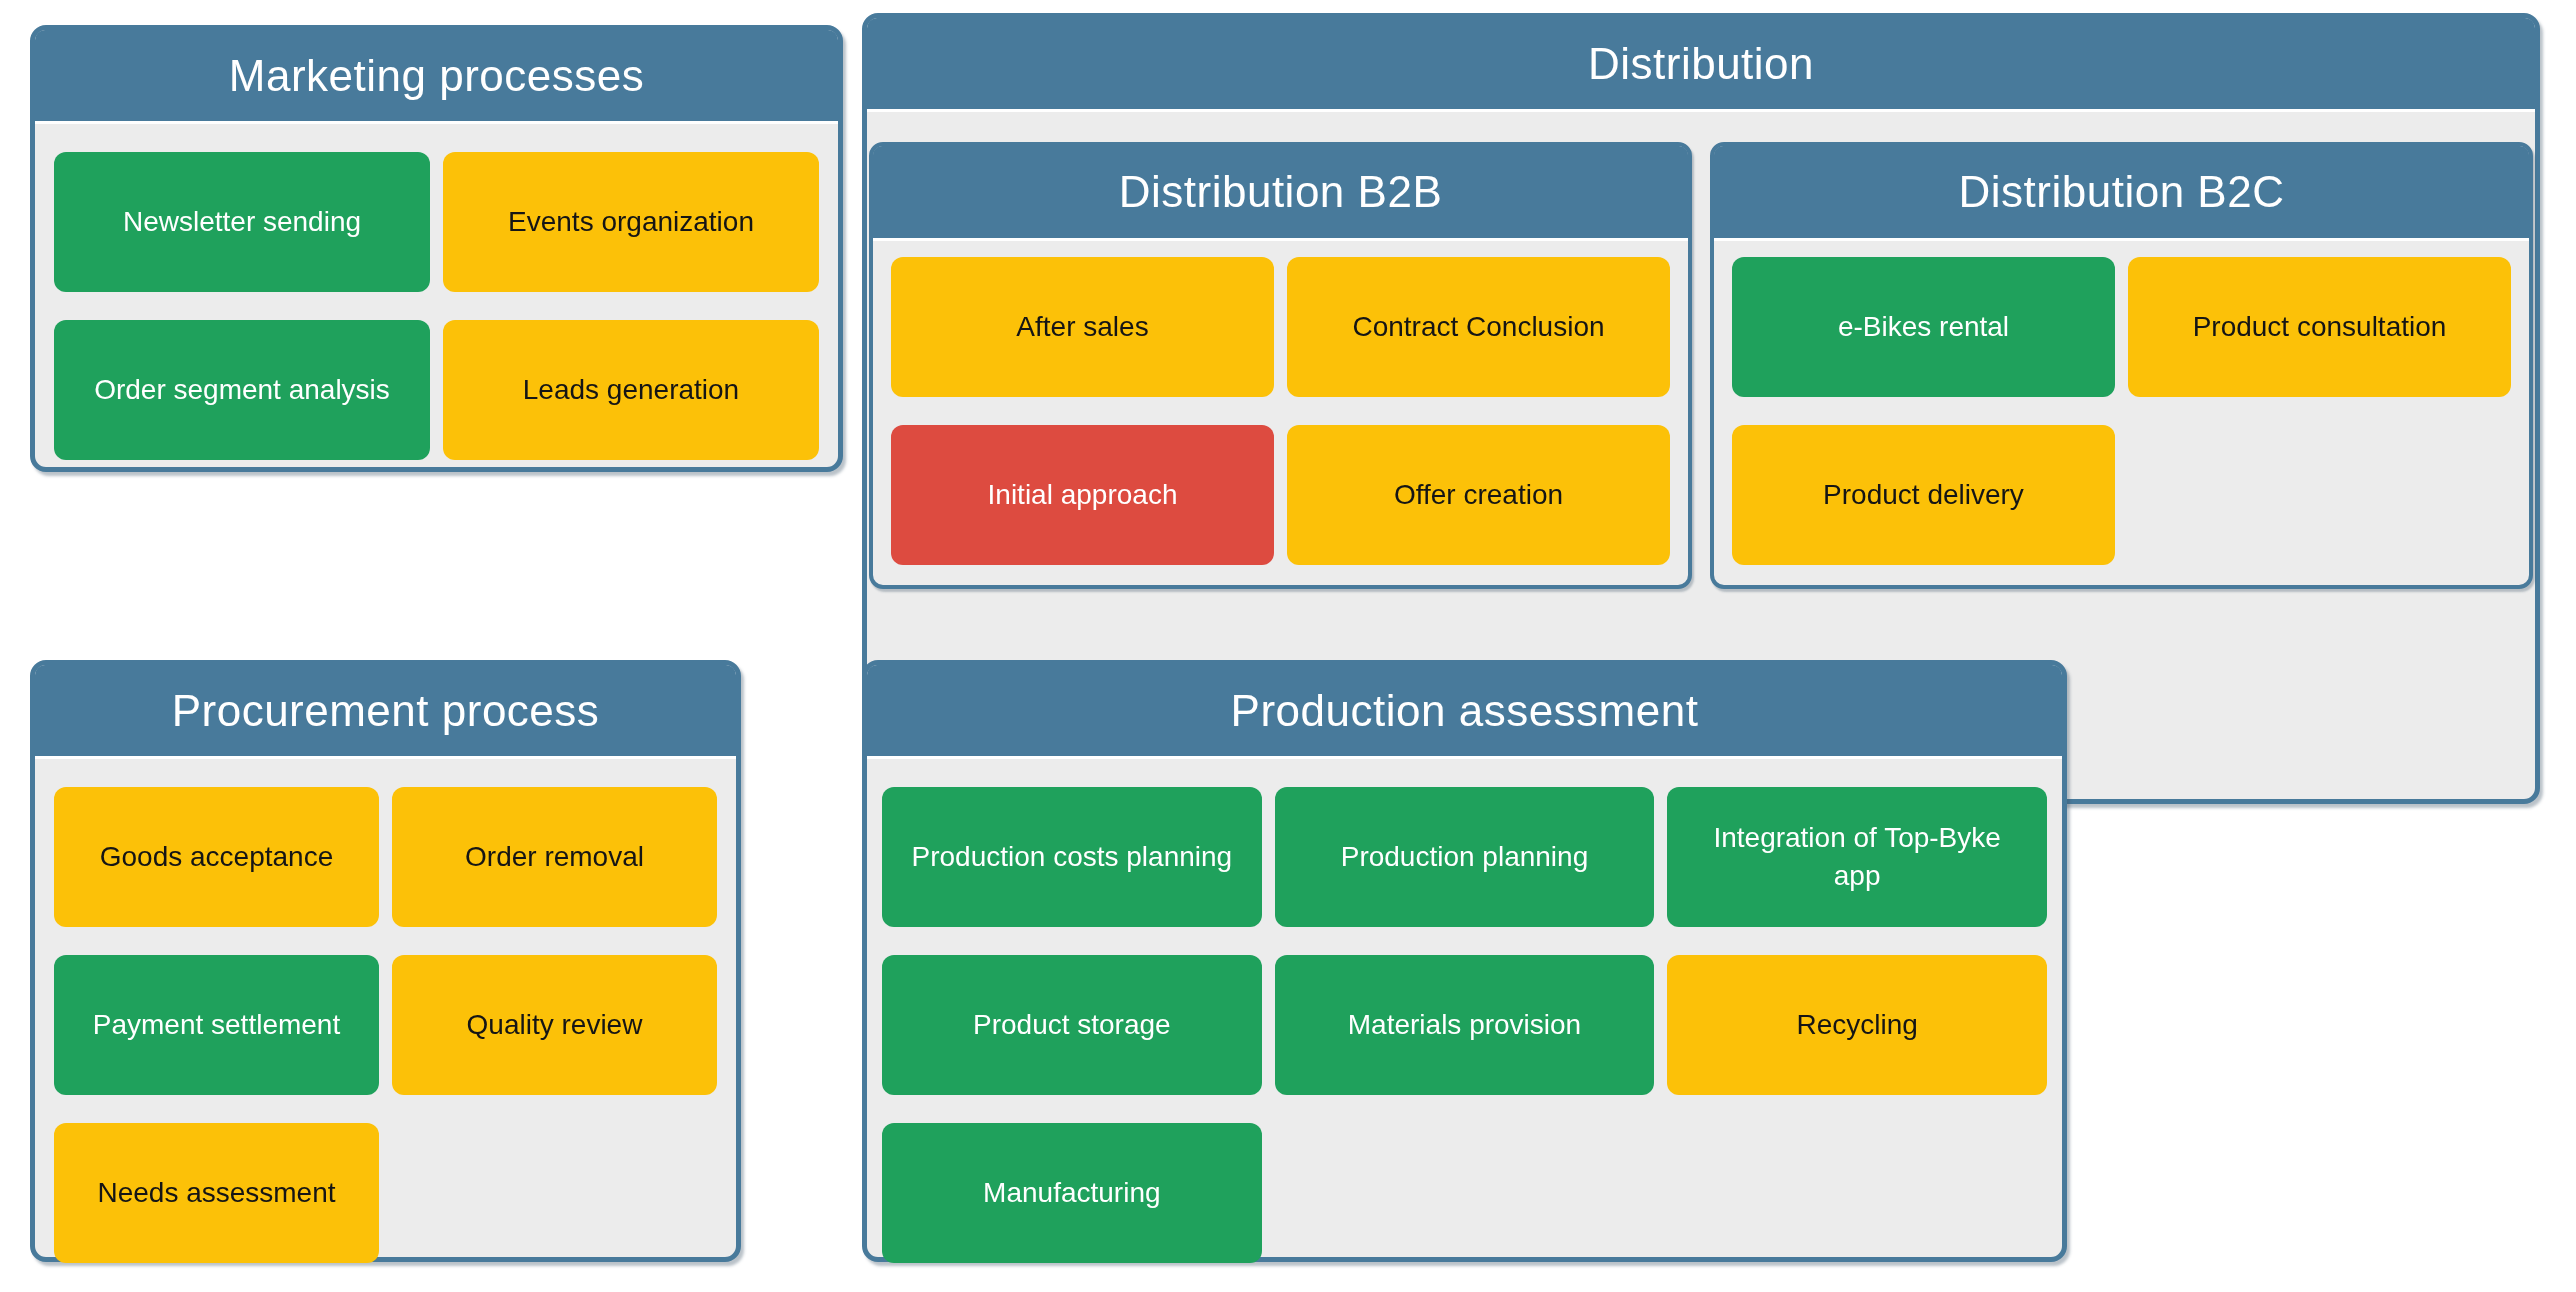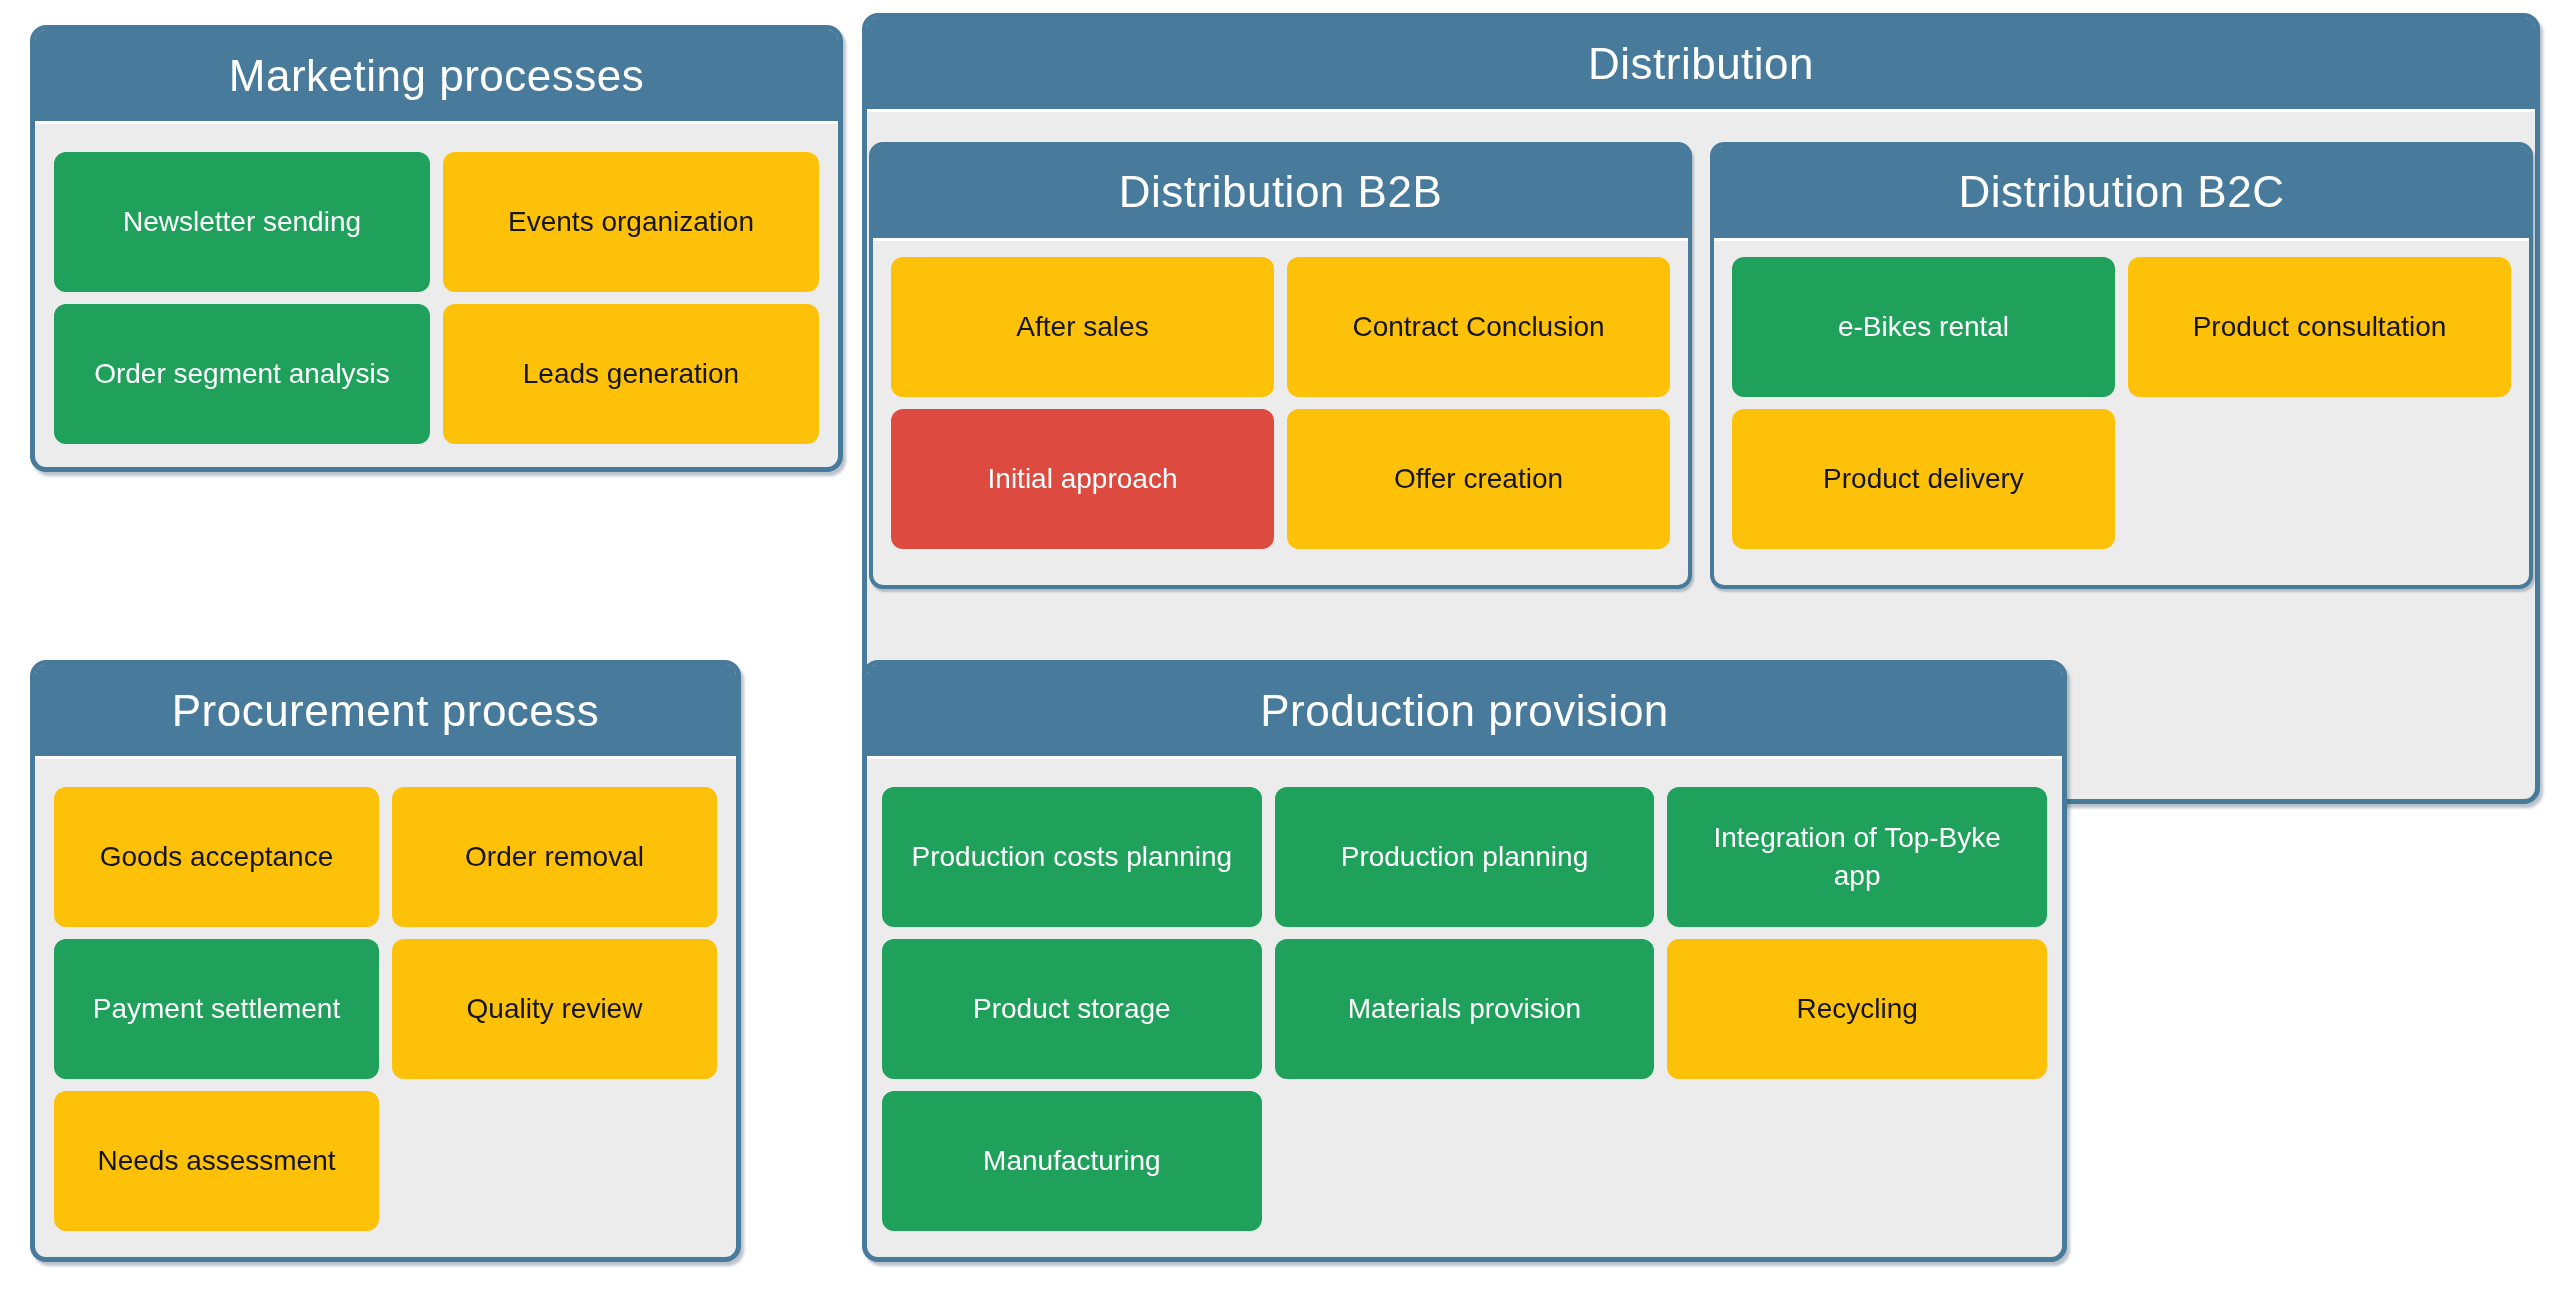--- a/index.html
+++ b/index.html
@@ -30,21 +30,21 @@
   }
   .panel__title{
     color:var(--text_light,#ffffff);
     font-size:44px;
     letter-spacing:0.5px;
     white-space:nowrap;
   }
   .panel__body{
     display:flex;flex-wrap:wrap;
     align-content:flex-start;
-    gap:12px 13px;
+    gap:28px 13px;
     padding:28px 19px;
     box-sizing:border-box;
   }
 
   
   #panel-marketing  {left:30px;  top:25px;  width:813px;  height:447px;}
   #panel-distribution{left:862px; top:13px;  width:1678px; height:791px;}
   #panel-procurement{left:30px;  top:660px; width:711px;  height:602px;}
   #panel-production {left:862px; top:660px; width:1205px; height:602px;}
 
@@ -142,21 +142,21 @@
       <div class="box" data-color="yellow">Goods acceptance</div>
       <div class="box" data-color="yellow">Order removal</div>
       <div class="box" data-color="green">Payment settlement</div>
       <div class="box" data-color="yellow">Quality review</div>
       <div class="box" data-color="yellow">Needs assessment</div>
     </div>
   </section>
 
   <section class="panel" id="panel-production">
     <div class="panel__header">
-      <span class="panel__title">Production provision</span>
+      <span class="panel__title">Production assessment</span>
     </div>
     <div class="panel__body cols3" style="padding-left:15px;padding-right:15px;">
       <div class="box" data-color="green">Production costs planning</div>
       <div class="box" data-color="green">Production planning</div>
       <div class="box" data-color="green">Integration of Top-Byke app</div>
       <div class="box" data-color="green">Product storage</div>
       <div class="box" data-color="green">Materials provision</div>
       <div class="box" data-color="yellow">Recycling</div>
       <div class="box" data-color="green">Manufacturing</div>
     </div>

